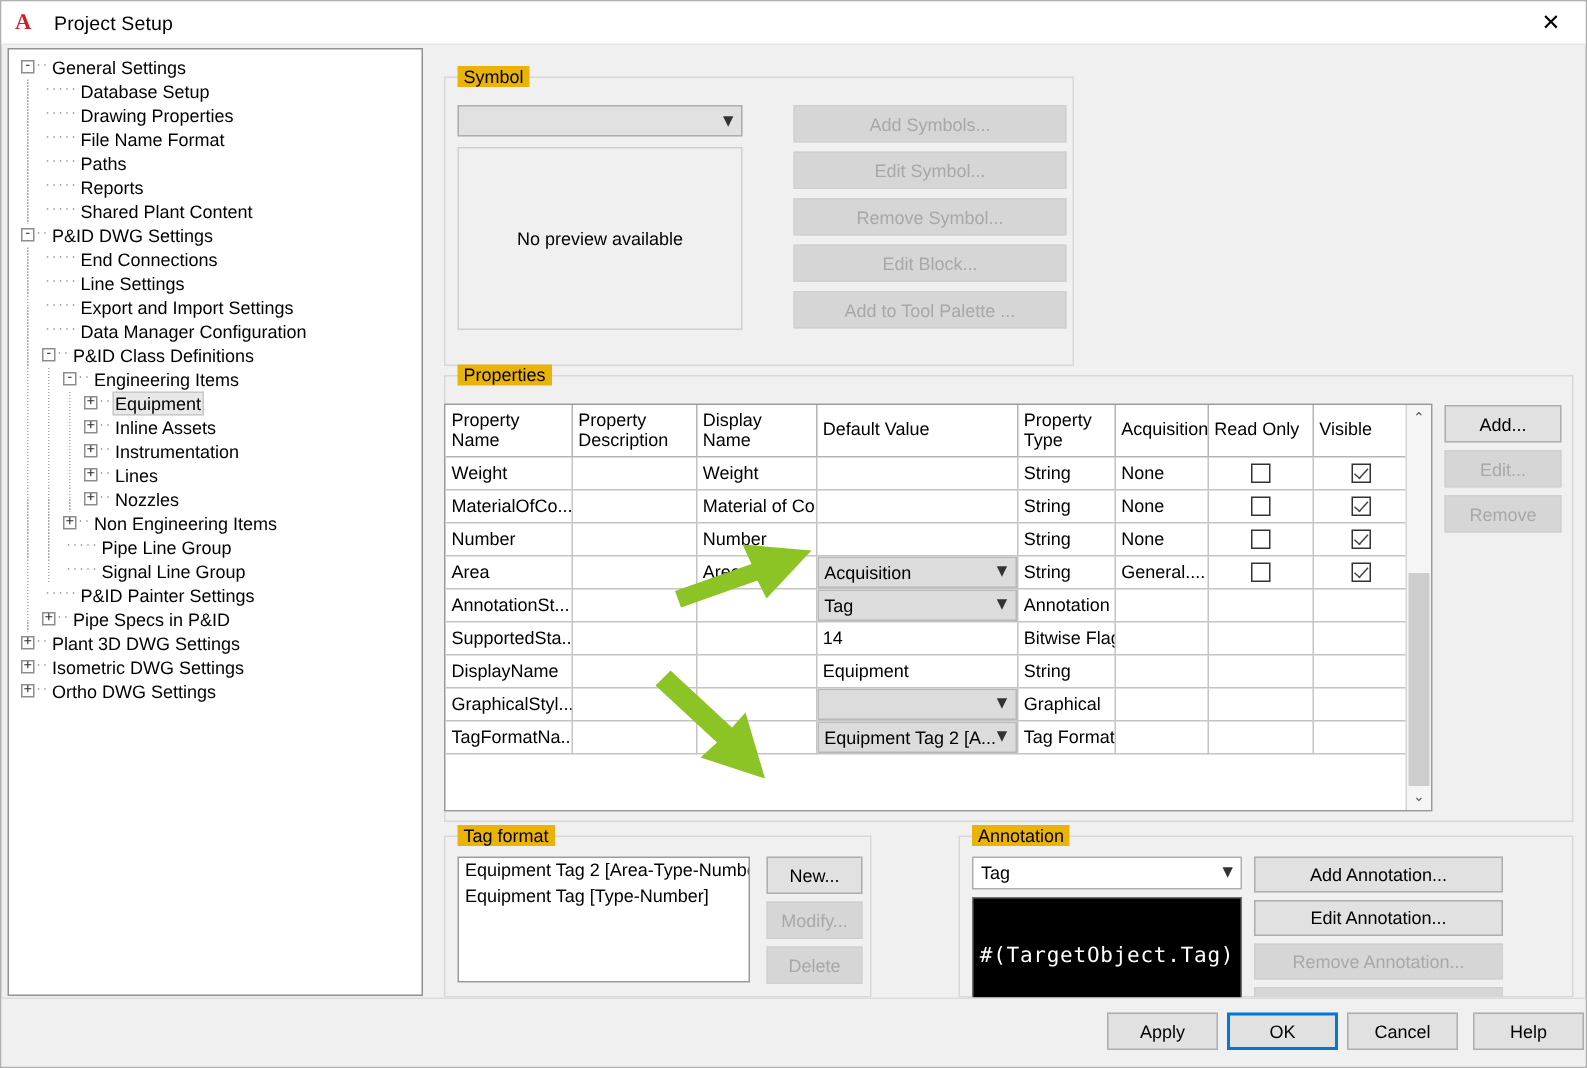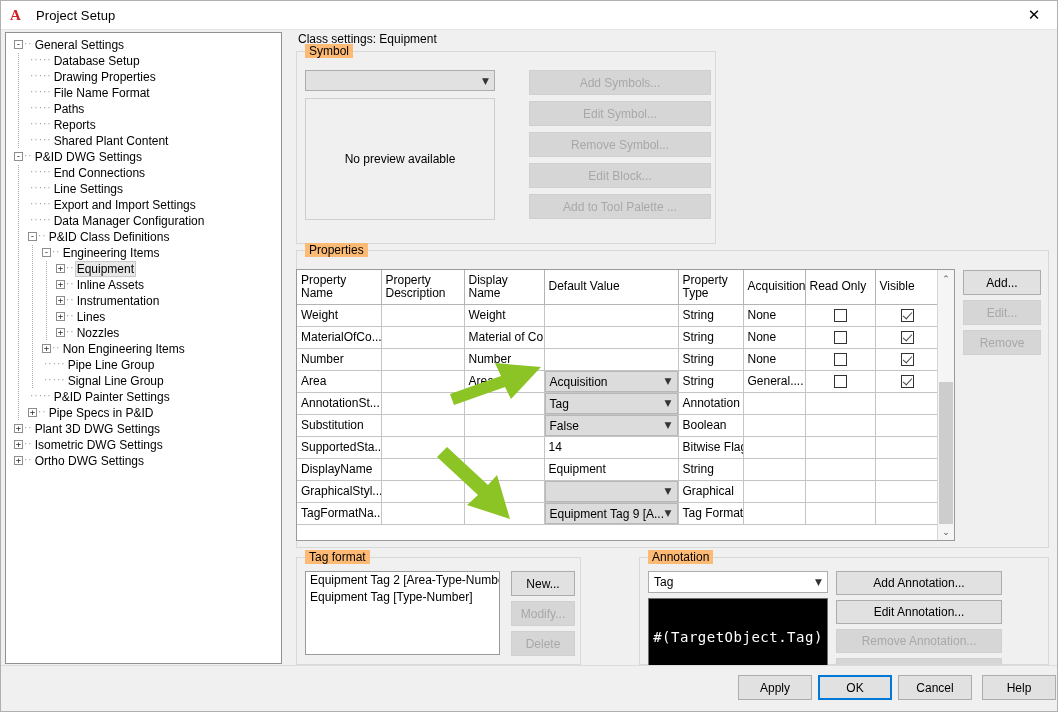--- a/index.html
+++ b/index.html
@@ -53,21 +53,21 @@
            background:repeating-linear-gradient(to bottom,#a8a8a8 0 1px,transparent 1px 2px); }
 
   
   .content { position:absolute; left:290px; top:31px; width:762px; height:632px; }
   .section-title { font-size:12px; color:#000; margin:0 0 3px 7px; }
 
   .group {
     position:absolute; border:1px solid #d8d8d8; background:transparent;
   }
   .group > .legend {
-    position:absolute; top:-8px; left:8px; background:#fdba74;
+    position:absolute; top:-8px; left:8px; background:#eab308;
     padding:0 4px; font-size:12px; color:#000;
   }
 
   
   .btn {
     background:#d6d6d6; border:1px solid #adadad; font-family:"Liberation Sans", sans-serif;
     font-size:12px; color:#1a1a1a; text-align:center; cursor:pointer;
     display:flex; align-items:center; justify-content:center; user-select:none;
   }
   .btn.enabled { background:#e1e1e1; border:1px solid #adadad; color:#000; }
@@ -204,21 +204,20 @@
         <div class="tnode"><span class="guide" style="left: 8px;"></span><span style="display: inline-block; width: 18px;"></span><span class="dots" style="margin-left: 2px;">·····</span><span class="lbl">P&amp;ID Painter Settings</span></div>
         <div class="tnode"><span class="guide" style="left: 8px;"></span><span style="display: inline-block; width: 18px;"></span><span class="expander">+</span><span class="dots">··</span><span class="lbl">Pipe Specs in P&amp;ID</span></div>
         <div class="tnode"><span style="display: inline-block; width: 4px;"></span><span class="expander">+</span><span class="dots">··</span><span class="lbl">Plant 3D DWG Settings</span></div>
         <div class="tnode"><span style="display: inline-block; width: 4px;"></span><span class="expander">+</span><span class="dots">··</span><span class="lbl">Isometric DWG Settings</span></div>
         <div class="tnode"><span style="display: inline-block; width: 4px;"></span><span class="expander">+</span><span class="dots">··</span><span class="lbl">Ortho DWG Settings</span></div>
       </div>
   </div>
 
   <div class="content">
 
-    <div class="section-title">Class settings: Equipment</div>
 
     <div class="group" style="left:5px; top:19px; width:420px; height:193px;">
       <div class="legend">Symbol</div>
 
       <div class="combo" style="position:absolute; left:8px; top:18px; width:190px; height:21px;">
         <span></span>
         <span class="arrow">▼</span>
       </div>
 
       <div class="preview" style="position:absolute; left:8px; top:46px; width:190px; height:122px;">
@@ -311,32 +310,20 @@
               <td class="shade"></td>
               <td>
                 <div class="cellcombo"><span>Tag</span><span class="arrow">▼</span></div>
               </td>
               <td>Annotation</td>
               <td class="shade"></td>
               <td class="shade ctr"></td>
               <td class="shade ctr"></td>
             </tr>
             <tr>
-              <td class="pname">Substitution</td>
-              <td class="shade"></td>
-              <td class="shade"></td>
-              <td>
-                <div class="cellcombo"><span>False</span><span class="arrow">▼</span></div>
-              </td>
-              <td>Boolean</td>
-              <td class="shade"></td>
-              <td class="shade ctr"></td>
-              <td class="shade ctr"></td>
-            </tr>
-            <tr>
               <td class="pname">SupportedSta...</td>
               <td class="shade"></td>
               <td class="shade"></td>
               <td>14</td>
               <td>Bitwise Flag</td>
               <td class="shade"></td>
               <td class="shade ctr"></td>
               <td class="shade ctr"></td>
             </tr>
             <tr>
@@ -359,21 +346,21 @@
               <td>Graphical</td>
               <td class="shade"></td>
               <td class="shade ctr"></td>
               <td class="shade ctr"></td>
             </tr>
             <tr>
               <td class="pname">TagFormatNa...</td>
               <td class="shade"></td>
               <td class="shade"></td>
               <td>
-                <div class="cellcombo"><span>Equipment Tag 9 [A...</span><span class="arrow">▼</span></div>
+                <div class="cellcombo"><span>Equipment Tag 2 [A...</span><span class="arrow">▼</span></div>
               </td>
               <td>Tag Format</td>
               <td class="shade"></td>
               <td class="shade ctr"></td>
               <td class="shade ctr"></td>
             </tr>
           </tbody>
       </table>
 
       <div class="vscroll">

